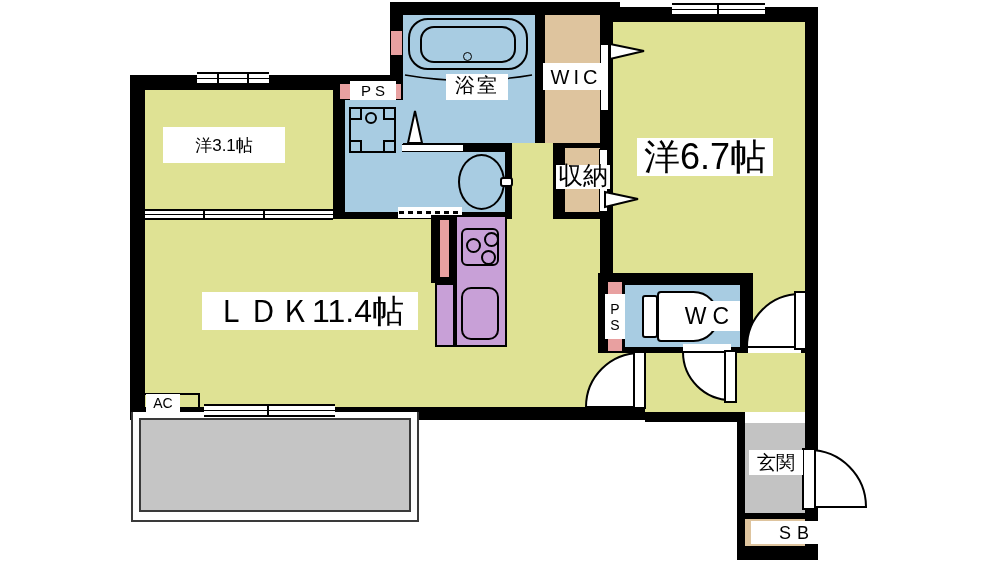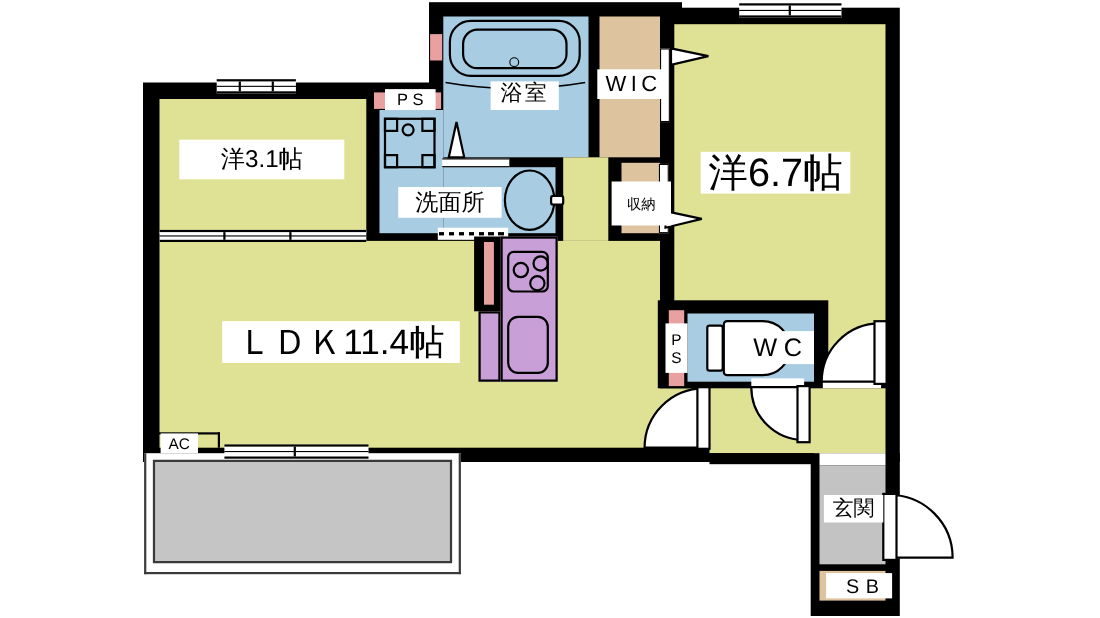--- a/index.html
+++ b/index.html
@@ -137,40 +137,39 @@
     <rect x="803" y="449" width="12" height="60" fill="#fff" stroke="#000" stroke-width="2"></rect>
 
     <path d="M408,143 L415,111 L422,143 Z" fill="#fff" stroke="#000" stroke-width="2"></path>
     <path d="M610,44 L644,51 L610,59 Z" fill="#fff" stroke="#000" stroke-width="2"></path>
     <path d="M605,192 L638,199 L605,207 Z" fill="#fff" stroke="#000" stroke-width="2"></path>
 
     <path d="M405,75 Q468,86 532,75" fill="none" stroke="#000" stroke-width="1.5"></path>
   </svg>
 
 
-  <div class="lbl" style="left:163px;top:127px;width:150px;height:36px;font-size:22px;">洋3.1帖</div>
+  <div class="lbl" style="left:163px;top:127px;width:122px;height:36px;font-size:17px;">洋3.1帖</div>
 
   <div class="lbl" style="left:350px;top:81px;width:42px;height:19px;font-size:15px;letter-spacing:4px;padding-left:4px;">PS</div>
 
   <div class="lbl" style="left:446px;top:74px;width:62px;height:26px;font-size:20px;letter-spacing:2px;font-family:Liberation Mono, monospace;">浴室</div>
 
   <div class="lbl" style="left:543px;top:63px;width:58px;height:27px;font-size:20px;letter-spacing:4px;padding-left:4px;">WIC</div>
 
-  <div class="lbl" style="left:362px;top:170px;width:94px;height:28px;font-size:21px;">洗面所</div>
 
-  <div class="lbl" style="left:556px;top:165px;width:54px;height:40px;font-size:13px;">収納</div>
+  <div class="lbl" style="left:556px;top:165px;width:54px;height:24px;font-size:25px;font-family:Liberation Mono, monospace;">収納</div>
 
   <div class="lbl" style="left:637px;top:138px;width:136px;height:38px;font-size:36px;">洋6.7帖</div>
 
   <div class="lbl" style="left:202px;top:292px;width:216px;height:38px;font-size:32px;">ＬＤＫ11.4帖</div>
 
   <div class="lbl vtext" style="left:605px;top:294px;width:20px;height:45px;font-size:14px;">PS</div>
 
   <div class="lbl" style="left:674px;top:301px;width:60px;height:30px;font-size:23px;letter-spacing:6px;padding-left:6px;">WC</div>
 
   <div class="lbl" style="left:146px;top:394px;width:34px;height:18px;font-size:14px;">AC</div>
 
 
   <div class="lbl" style="left:749px;top:450px;width:54px;height:25px;font-size:19px;">玄関</div>
 
-  <div class="lbl" style="left:751px;top:521px;width:48px;height:23px;font-size:18px;letter-spacing:6px;padding-left:12px;">SB</div>
+  <div class="lbl" style="left:751px;top:521px;width:48px;height:23px;font-size:18px;letter-spacing:6px;padding-left:22px;">SB</div>
 
 </div>
 
 </body></html>

